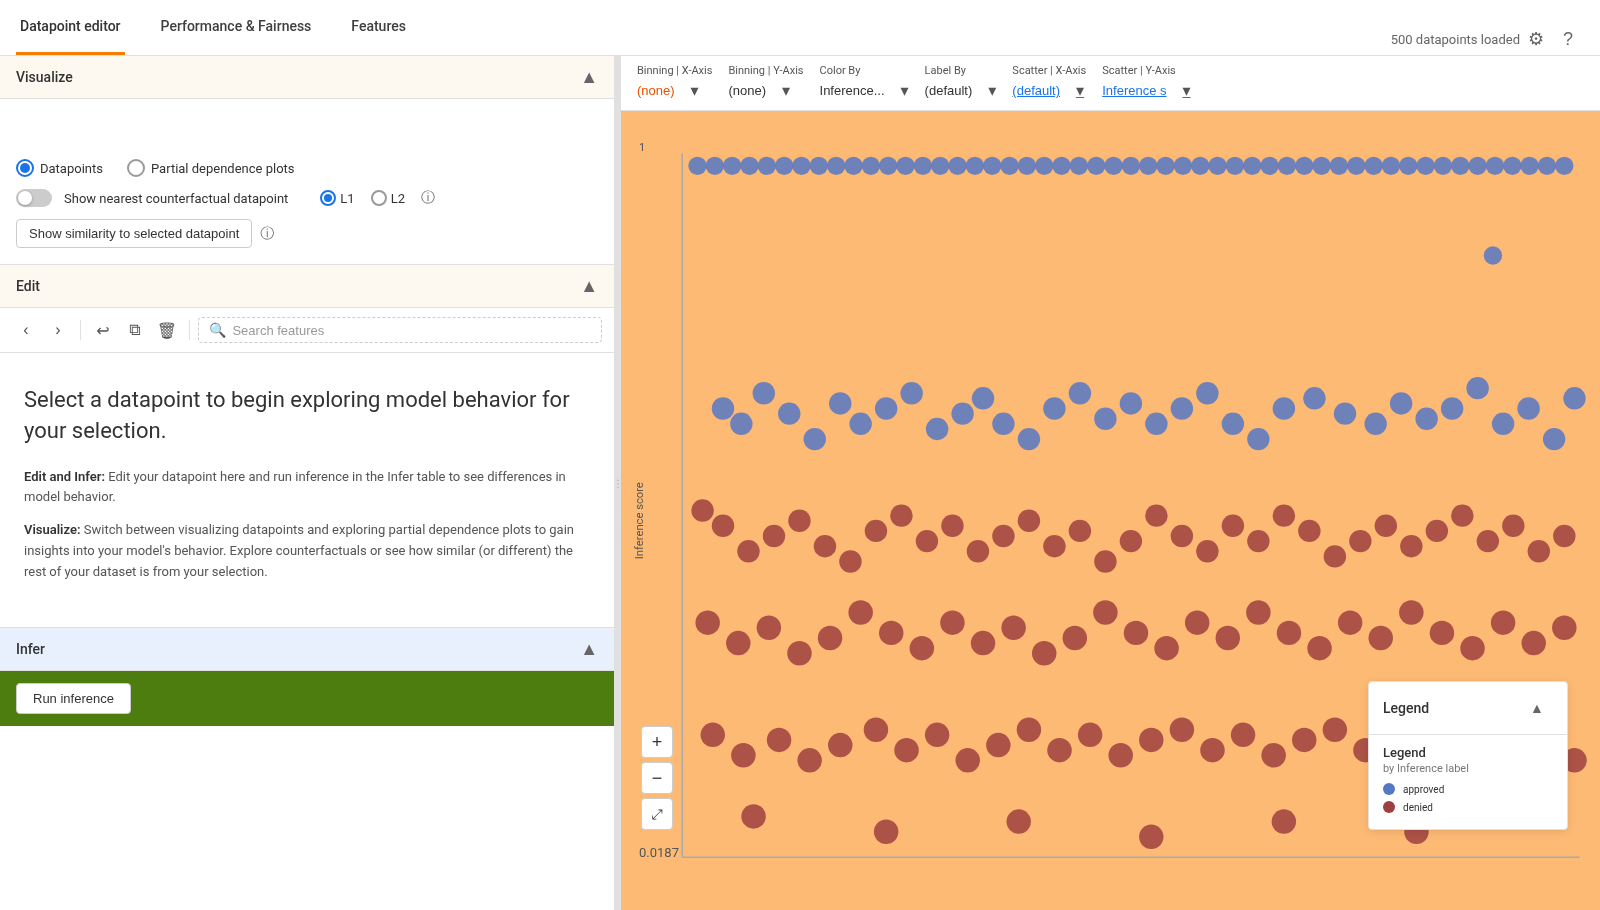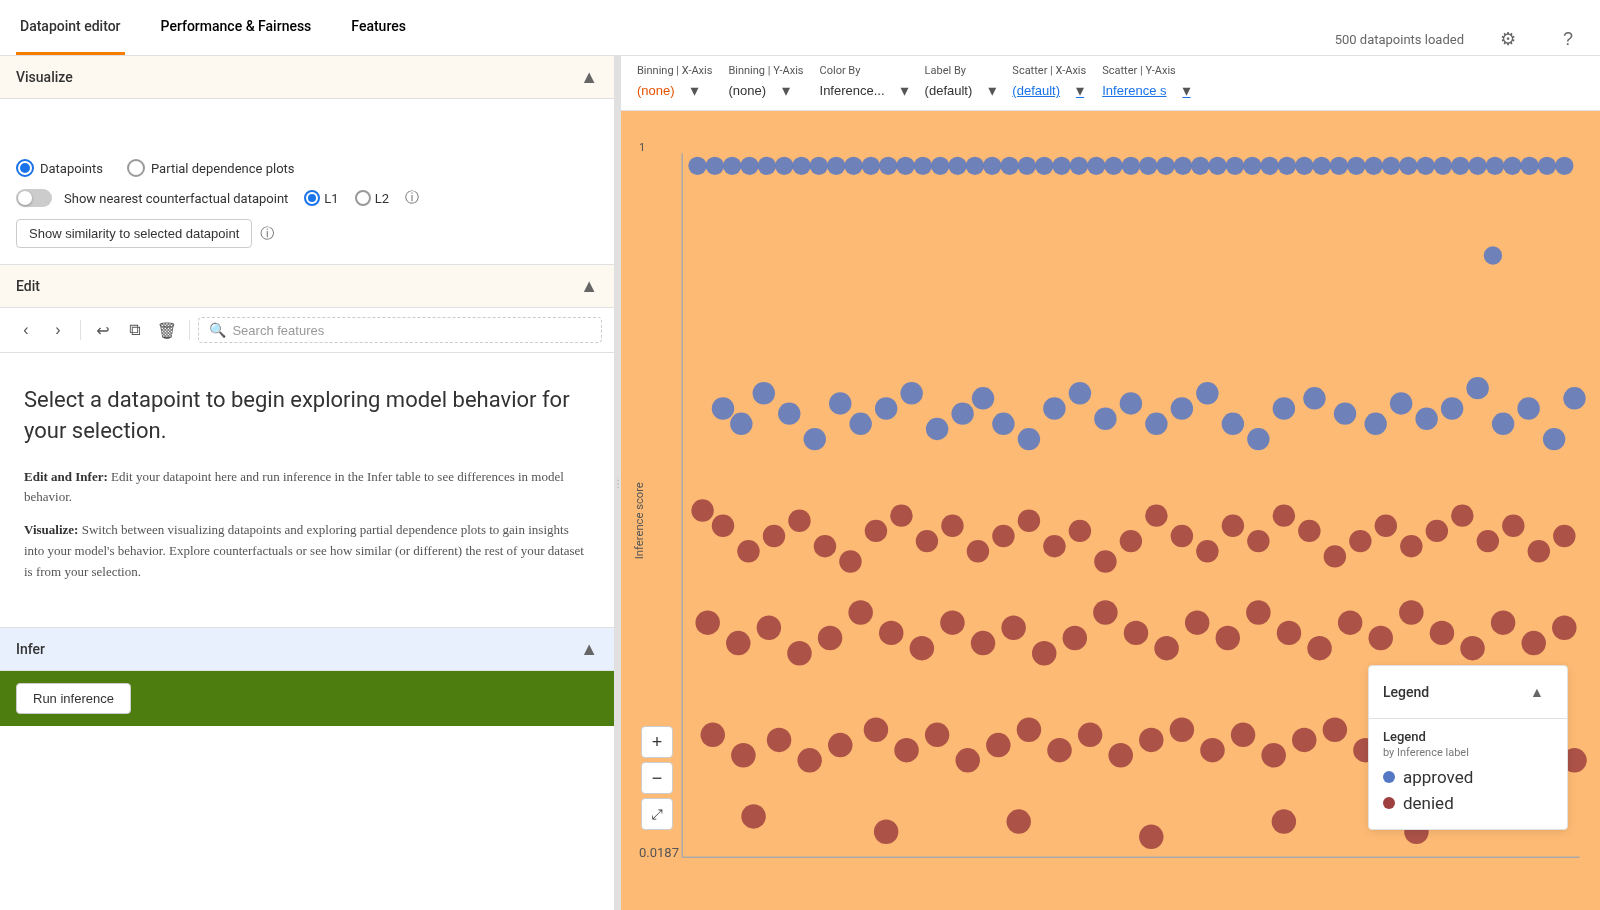--- a/index.html
+++ b/index.html
@@ -6,27 +6,27 @@
     body { font-family: 'Roboto', Arial, sans-serif; font-size: 13px; background: #f5f5f5; color: #333; height: 910px; width: 1600px; overflow: hidden; display: flex; flex-direction: column; }
 
     
     .top-nav {
       display: flex; align-items: flex-end; background: #fff; border-bottom: 1px solid #e0e0e0;
       padding: 0 16px; height: 56px; gap: 32px;
     }
     .nav-tab {
       font-size: 14px; cursor: pointer; padding: 0 4px; height: 56px;
       display: flex; align-items: center; border-bottom: 3px solid transparent;
-      color: #000000; font-weight: 500;
+      color: #404040; font-weight: 500;
     }
     .nav-tab.active {
       color: #333; border-bottom-color: #f57c00;
     }
     .nav-right {
-      margin-left: auto; display: flex; align-items: center; gap: 28px; color: #666; font-size: 13px;
+      margin-left: auto; display: flex; align-items: center; gap: 0; color: #666; font-size: 13px;
     }
     .icon-btn {
       background: none; border: none; cursor: pointer; color: #666; font-size: 18px;
       display: flex; align-items: center; justify-content: center; width: 32px; height: 32px;
       border-radius: 50%;
     }
 
     
     .main-layout { display: flex; flex: 1; overflow: hidden; }
 
@@ -61,21 +61,21 @@
     .counterfactual-row { display: flex; align-items: center; gap: 12px; flex-wrap: wrap; }
     .toggle-switch {
       width: 36px; height: 18px; background: #ccc; border-radius: 9px; position: relative; cursor: pointer;
     }
     .toggle-knob {
       width: 14px; height: 14px; background: #fff; border-radius: 50%;
       position: absolute; top: 2px; left: 2px;
       box-shadow: 0 1px 3px rgba(0,0,0,0.3);
     }
     .counterfactual-label { font-size: 13px; color: #333; }
-    .l1-l2-group { display: flex; align-items: center; gap: 16px; margin-left: 4px; }
+    .l1-l2-group { display: flex; align-items: center; gap: 16px; margin-left: 20px; }
     .l1-l2-item { display: flex; align-items: center; gap: 4px; font-size: 13px; }
     .info-icon { color: #666; font-size: 14px; cursor: pointer; }
 
     .similarity-btn {
       border: 1px solid #ccc; background: #fff; padding: 6px 12px; font-size: 13px;
       cursor: pointer; border-radius: 4px; color: #333;
     }
 
     
     .edit-section { border-bottom: 1px solid #e0e0e0; }
@@ -90,21 +90,21 @@
       display: flex; align-items: center; gap: 6px; border: 1px dashed #ccc;
       padding: 4px 10px; border-radius: 4px; flex: 1;
     }
     .search-input {
       border: none; outline: none; font-size: 13px; color: #333; background: transparent; width: 100%;
     }
     .search-input::placeholder { color: #999; }
 
     .edit-content { padding: 32px 24px; }
     .select-prompt { font-size: 22px; font-weight: 400; color: #333; margin-bottom: 20px; line-height: 1.4; }
-    .help-text { font-size: 13px; color: #555; line-height: 1.6; margin-bottom: 12px; font-family: Liberation Serif, serif; }
+    .help-text { font-size: 13px; color: #555; line-height: 1.6; margin-bottom: 12px; }
     .help-text strong { color: #333; font-weight: 600; }
 
     
     .infer-section { background: #4d7c0f; }
     .infer-content { padding: 12px 16px; }
     .run-btn {
       border: 1px solid #ccc; background: #fff; padding: 7px 16px;
       font-size: 13px; cursor: pointer; border-radius: 4px; color: #333;
     }
 
@@ -155,21 +155,21 @@
       min-width: 200px; box-shadow: 0 2px 8px rgba(0,0,0,0.1);
     }
     .legend-header {
       display: flex; align-items: center; justify-content: space-between;
       padding: 10px 14px; border-bottom: 1px solid #e0e0e0;
     }
     .legend-title { font-size: 14px; font-weight: 500; color: #333; }
     .legend-body { padding: 10px 14px; }
     .legend-section-title { font-size: 13px; font-weight: 500; color: #333; margin-bottom: 2px; }
     .legend-subtitle { font-size: 11px; color: #777; margin-bottom: 8px; }
-    .legend-item { display: flex; align-items: center; gap: 8px; margin-bottom: 6px; font-size: 17px; }
+    .legend-item { display: flex; align-items: center; gap: 8px; margin-bottom: 6px; font-size: 10px; }
     .legend-dot { width: 12px; height: 12px; border-radius: 50%; }
     .legend-dot.approved { background: #5578c5; }
     .legend-dot.denied { background: #9e4040; }
     .y-tick-top { position: absolute; left: 18px; top: 30px; font-size: 11px; color: #555; }
     .y-tick-bottom { position: absolute; left: 18px; bottom: 50px; font-size: 13px; color: #555; }
   </style>
 </head>
 <body>
 
 <div class="top-nav">

